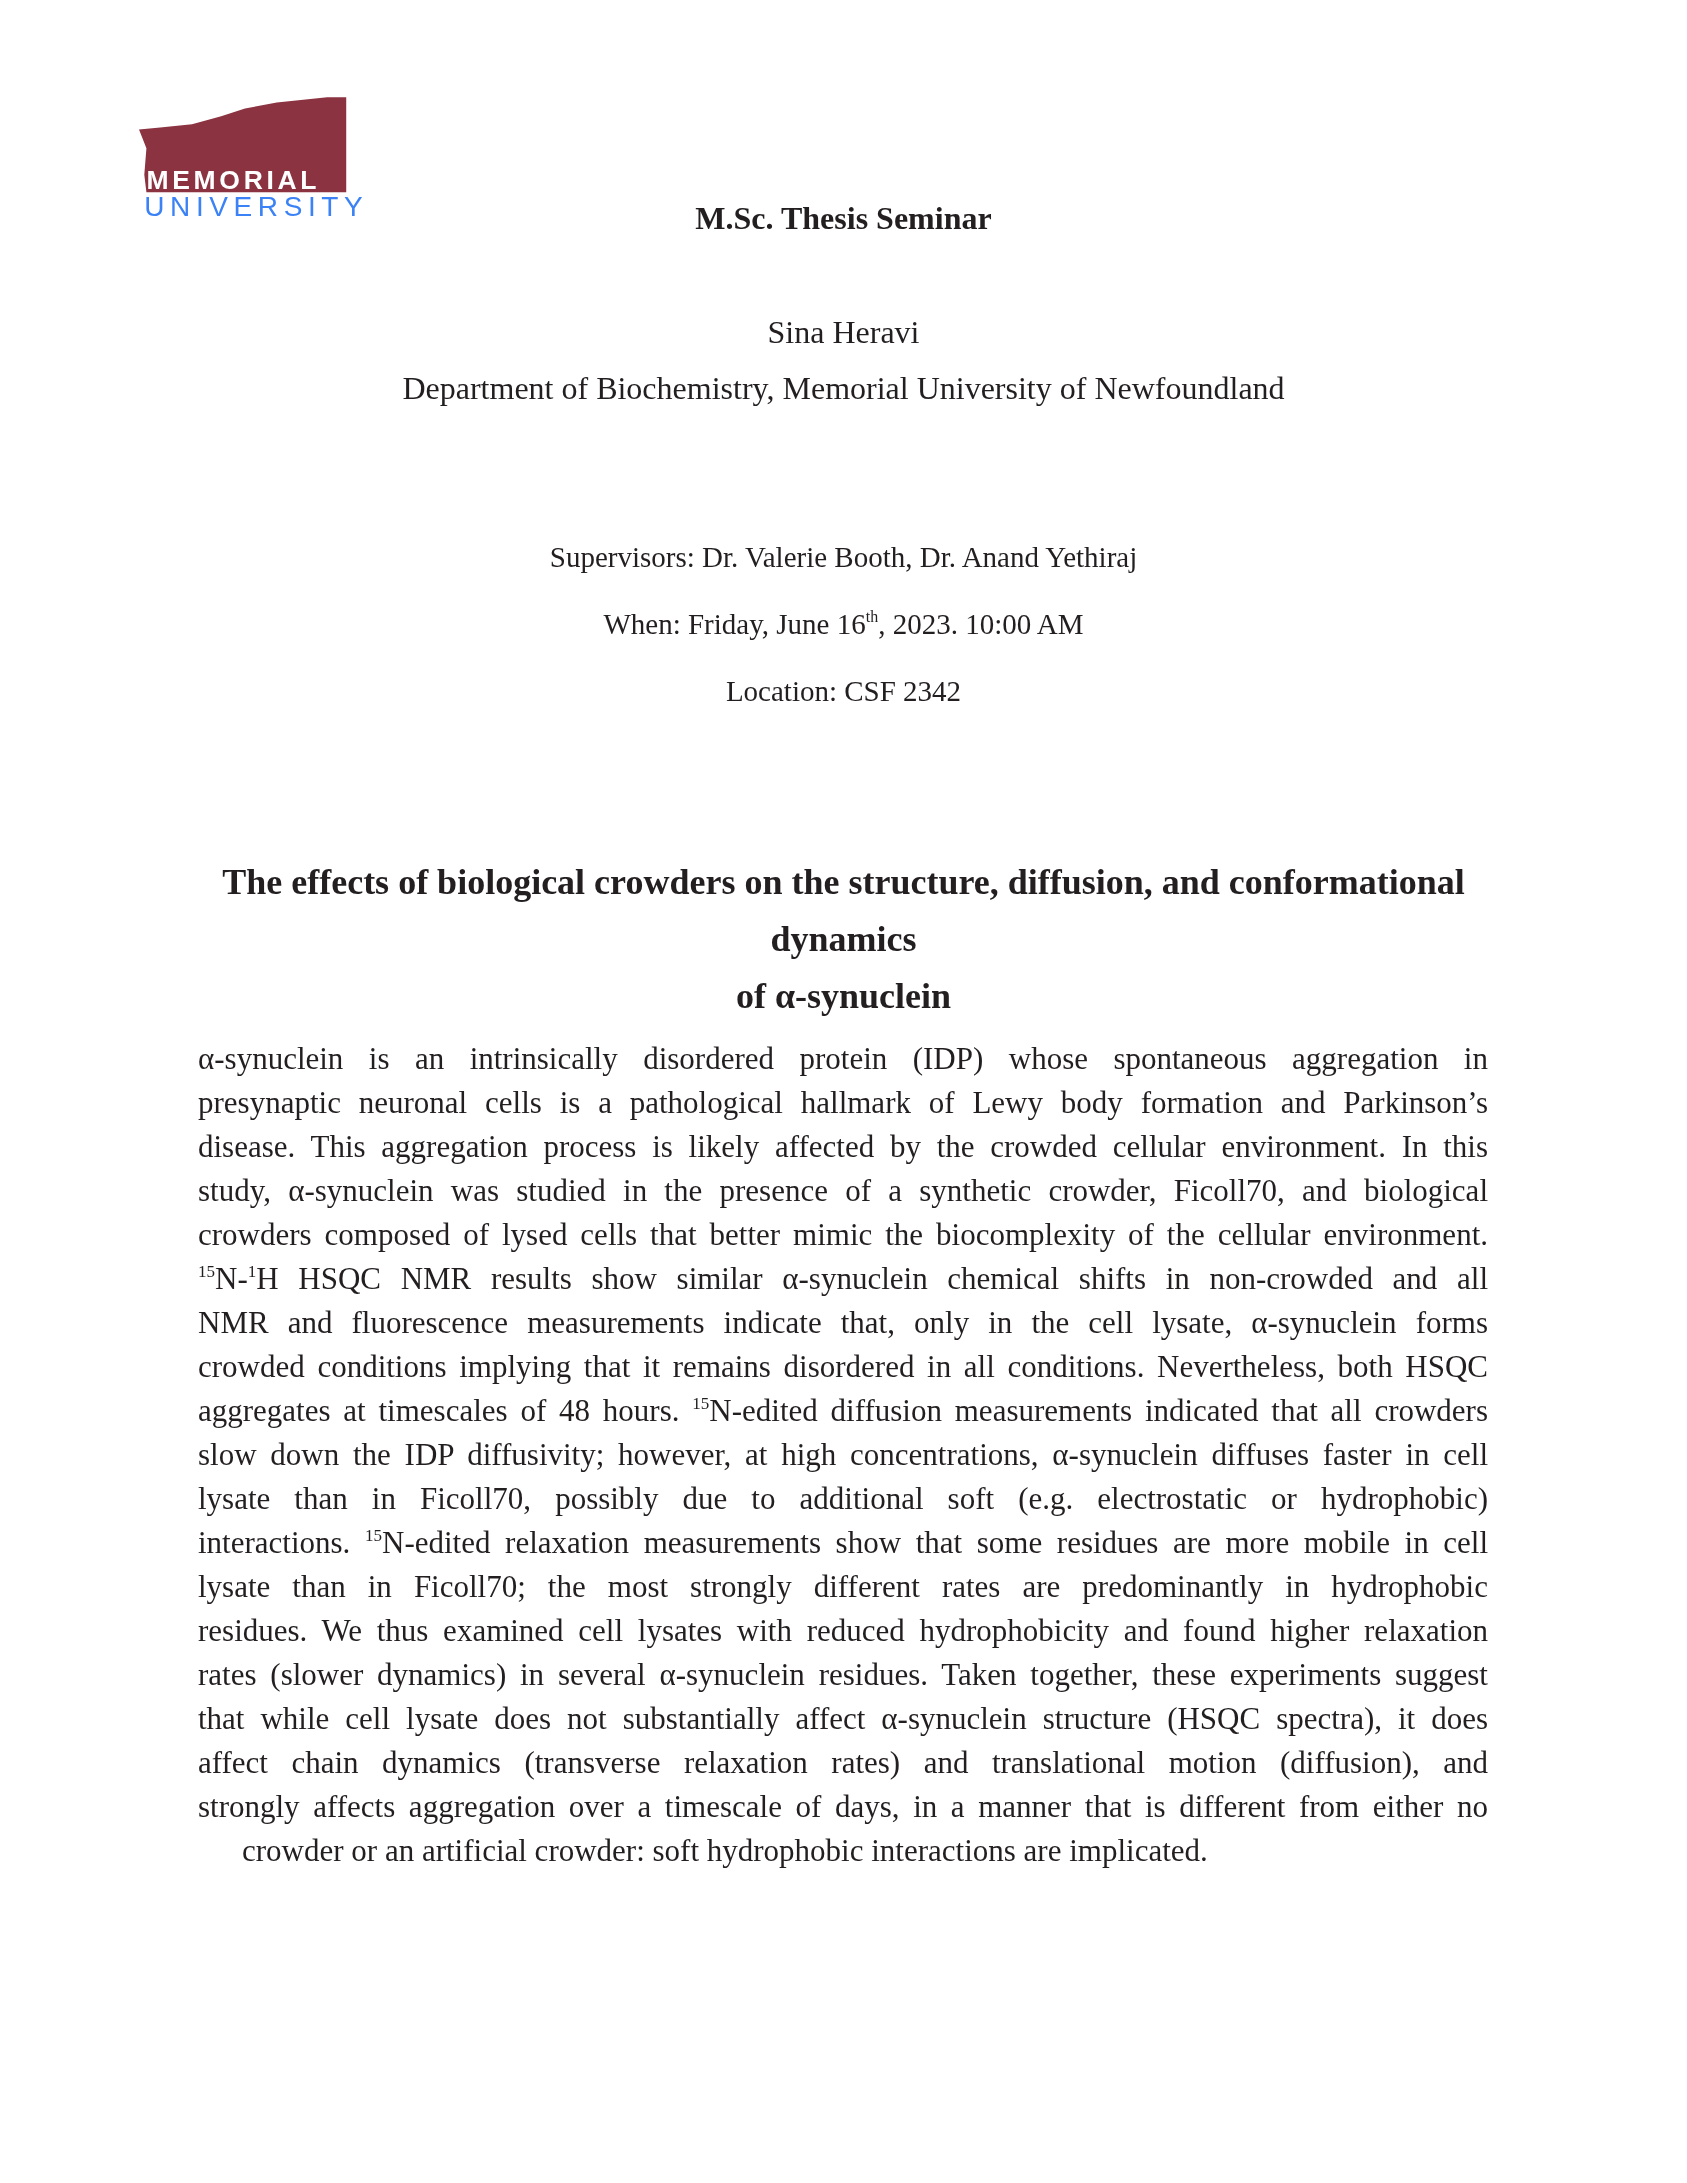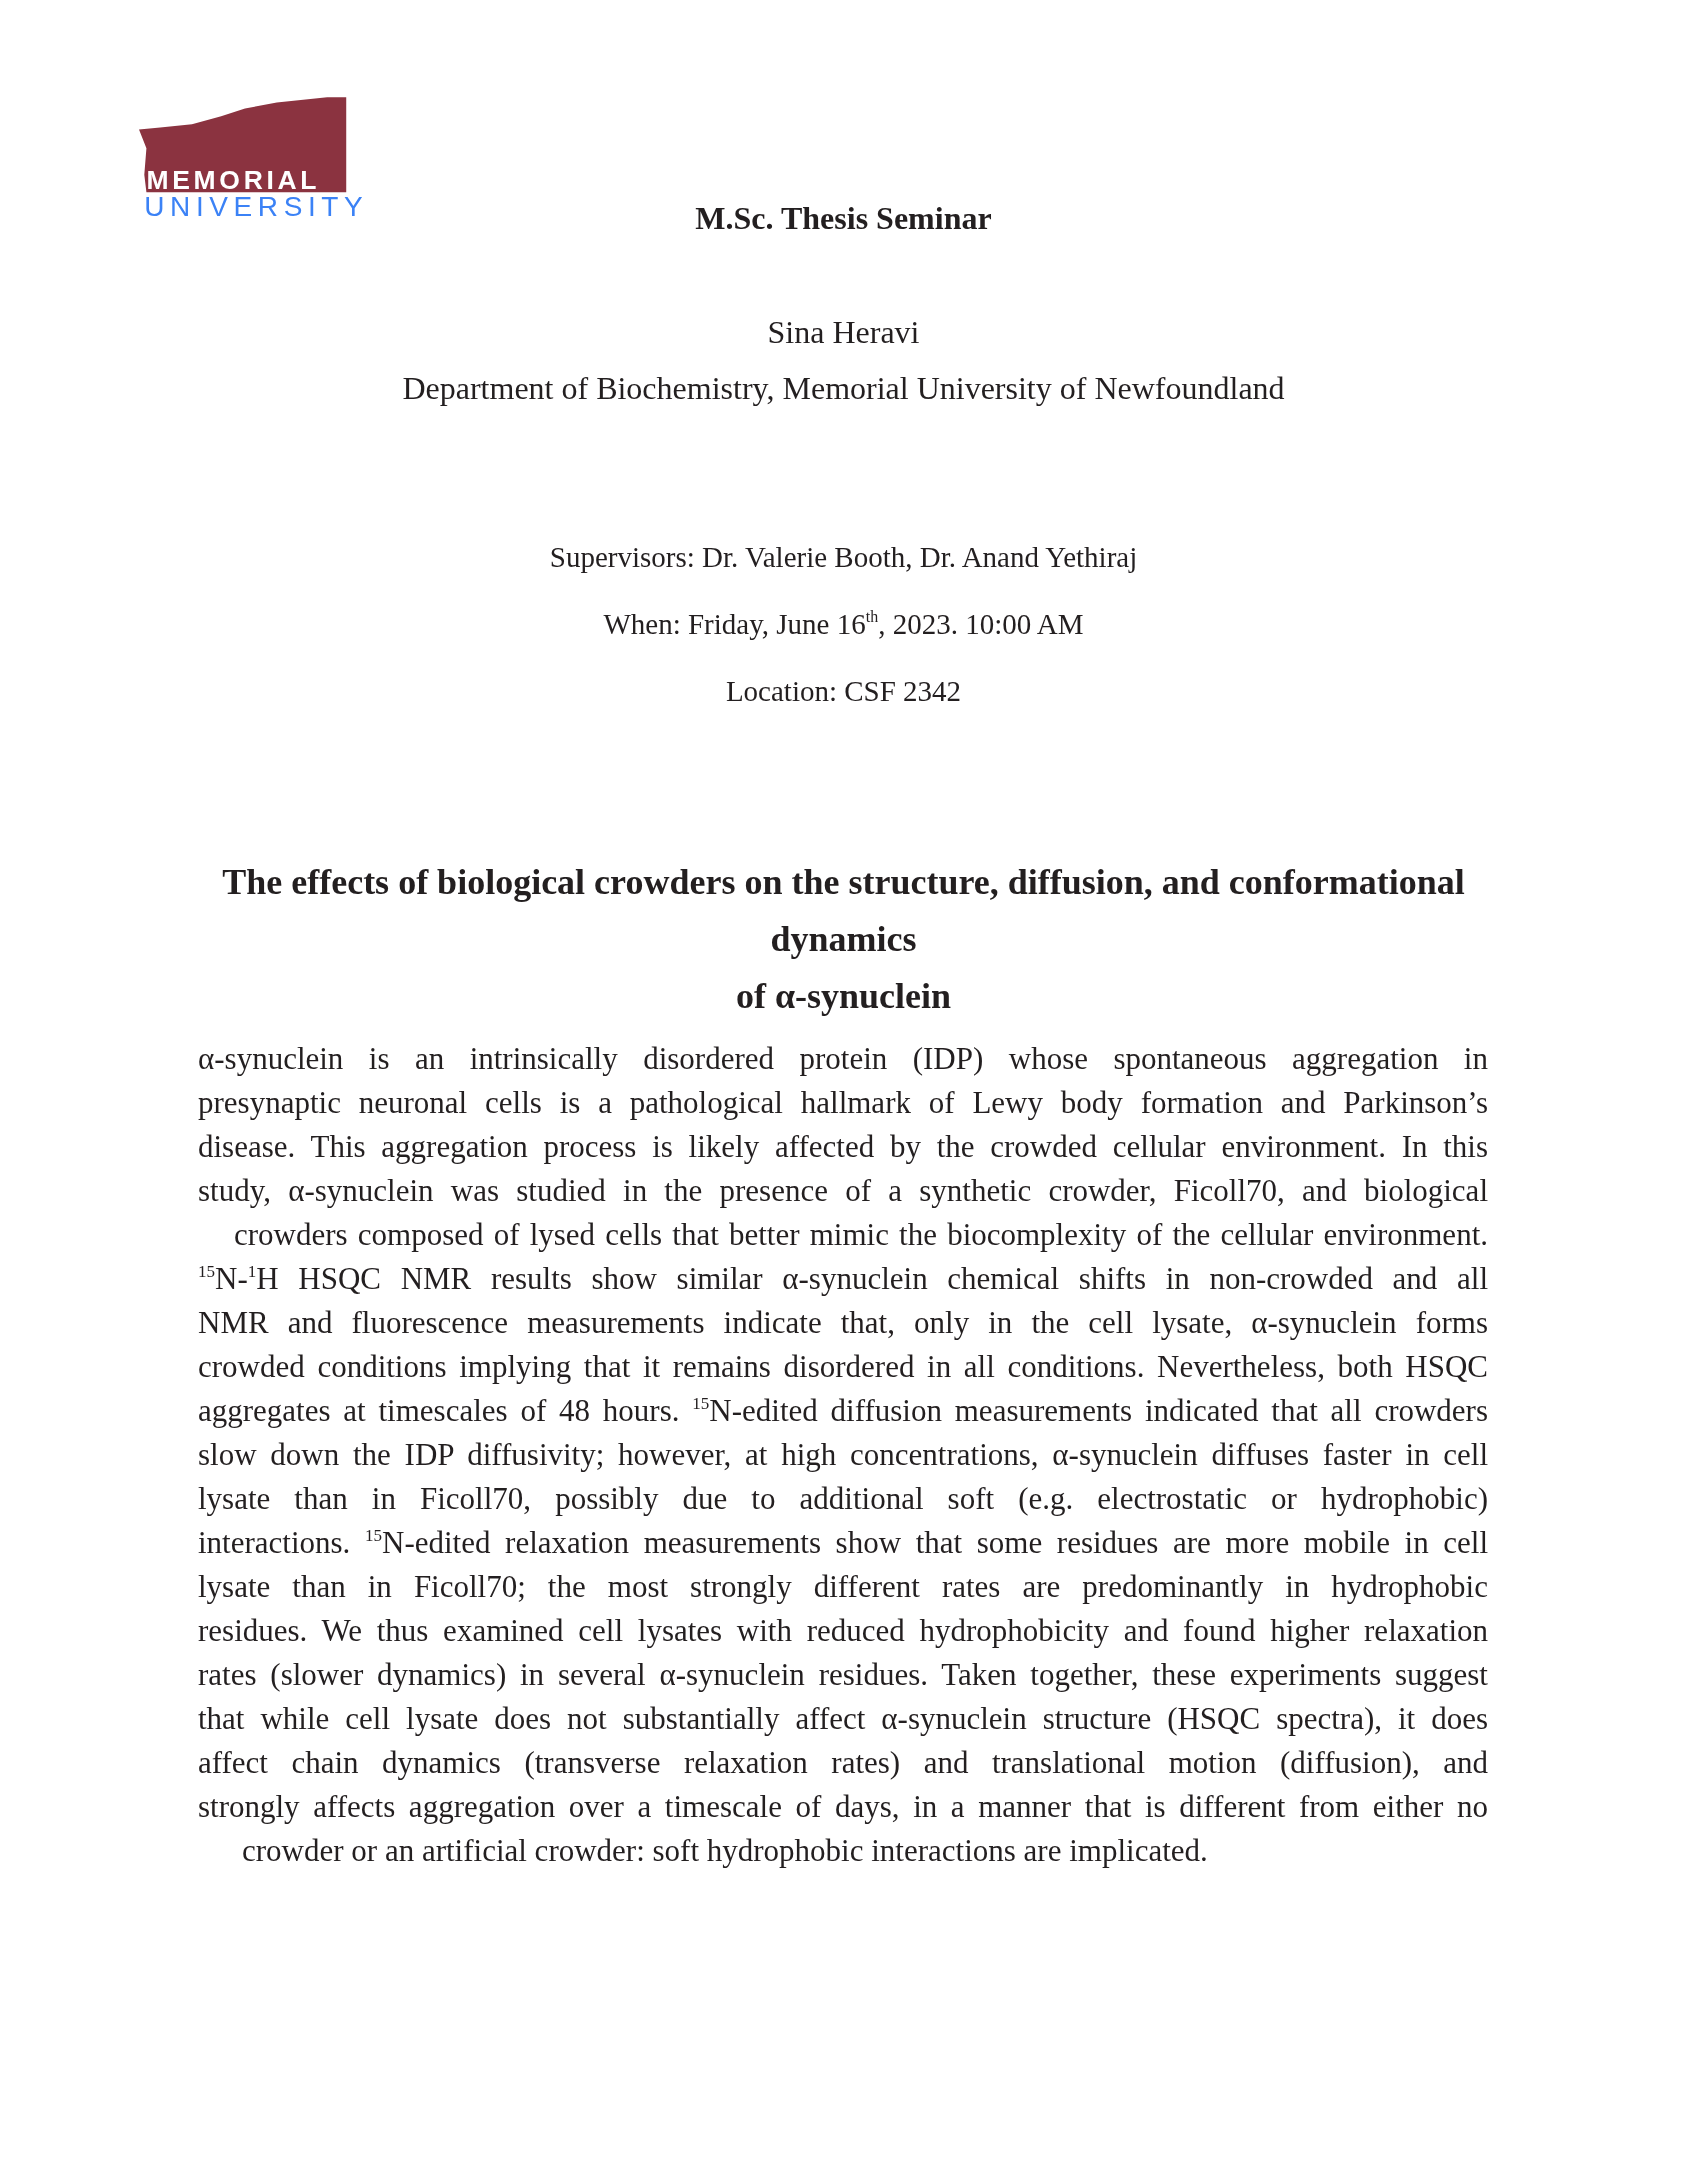--- a/index.html
+++ b/index.html
@@ -54,21 +54,21 @@
 <div id="talk-title">
   <div>The effects of biological crowders on the structure, diffusion, and conformational dynamics</div>
   <div>of α-synuclein</div>
 </div>
 
 <div id="abstract">
     <span class="ln" style="white-space: normal; overflow: hidden;"><span>α-synuclein is an intrinsically disordered protein (IDP) whose spontaneous aggregation in</span></span>
     <span class="ln" style="white-space: normal; overflow: hidden;"><span>presynaptic neuronal cells is a pathological hallmark of Lewy body formation and Parkinson’s</span></span>
     <span class="ln" style="white-space: normal; overflow: hidden;"><span>disease. This aggregation process is likely affected by the crowded cellular environment. In this</span></span>
     <span class="ln" style="white-space: normal; overflow: hidden;"><span>study, α-synuclein was studied in the presence of a synthetic crowder, Ficoll70, and biological</span></span>
-    <span class="ln" style="white-space: normal; overflow: hidden; margin-left: 36px;"><span>crowders composed of lysed cells that better mimic the biocomplexity of the cellular environment.</span></span>
+    <span class="ln" style="white-space: normal; overflow: hidden;"><span>crowders composed of lysed cells that better mimic the biocomplexity of the cellular environment.</span></span>
     <span class="ln" style="white-space: normal; overflow: hidden;"><sup class="iso">15</sup><span>N-</span><sup class="iso">1</sup><span>H HSQC NMR results show similar α-synuclein chemical shifts in non-crowded and all</span></span>
     <span class="ln" style="white-space: normal; overflow: hidden;"><span>NMR and fluorescence measurements indicate that, only in the cell lysate, α-synuclein forms</span></span>
     <span class="ln" style="white-space: normal; overflow: hidden;"><span>crowded conditions implying that it remains disordered in all conditions. Nevertheless, both HSQC</span></span>
     <span class="ln" style="white-space: normal; overflow: hidden;"><span>aggregates at timescales of 48 hours. </span><sup class="iso">15</sup><span>N-edited diffusion measurements indicated that all crowders</span></span>
     <span class="ln" style="white-space: normal; overflow: hidden;"><span>slow down the IDP diffusivity; however, at high concentrations, α-synuclein diffuses faster in cell</span></span>
     <span class="ln" style="white-space: normal; overflow: hidden;"><span>lysate than in Ficoll70, possibly due to additional soft (e.g. electrostatic or hydrophobic)</span></span>
     <span class="ln" style="white-space: normal; overflow: hidden;"><span>interactions. </span><sup class="iso">15</sup><span>N-edited relaxation measurements show that some residues are more mobile in cell</span></span>
     <span class="ln" style="white-space: normal; overflow: hidden;"><span>lysate than in Ficoll70; the most strongly different rates are predominantly in hydrophobic</span></span>
     <span class="ln" style="white-space: normal; overflow: hidden;"><span>residues. We thus examined cell lysates with reduced hydrophobicity and found higher relaxation</span></span>
     <span class="ln" style="white-space: normal; overflow: hidden;"><span>rates (slower dynamics) in several α-synuclein residues. Taken together, these experiments suggest</span></span>

